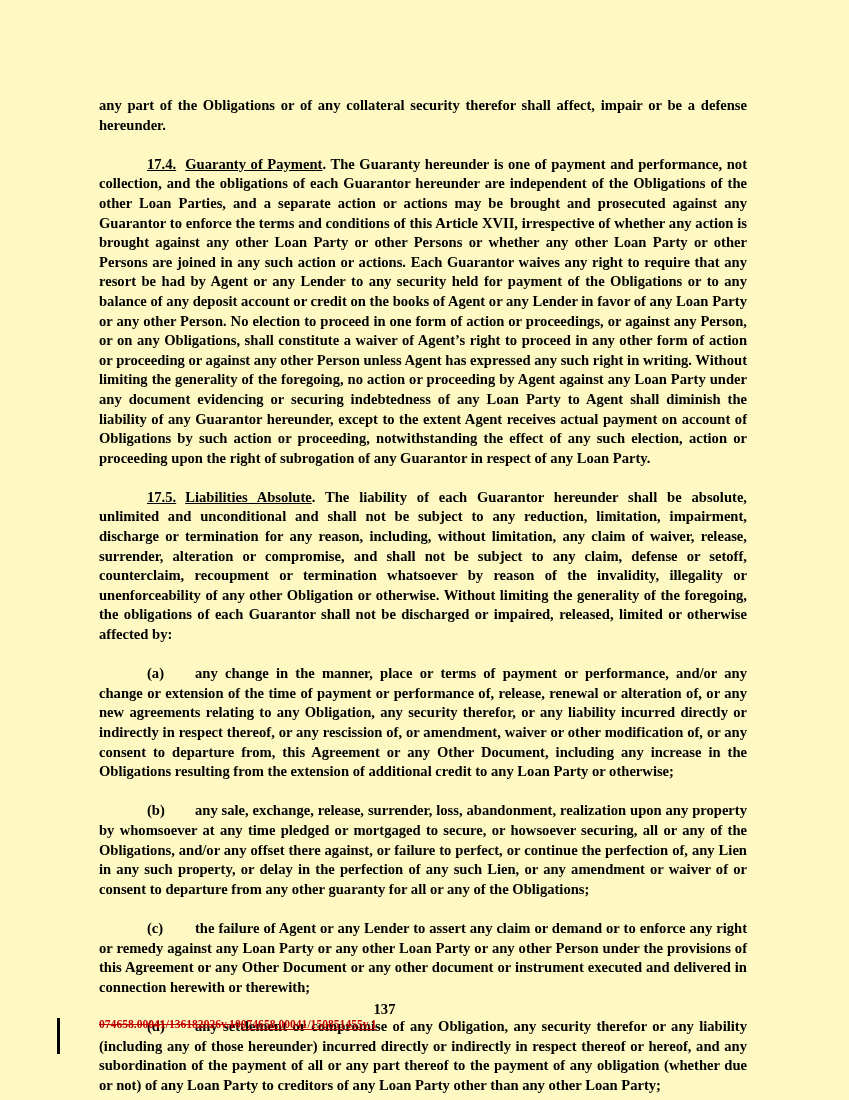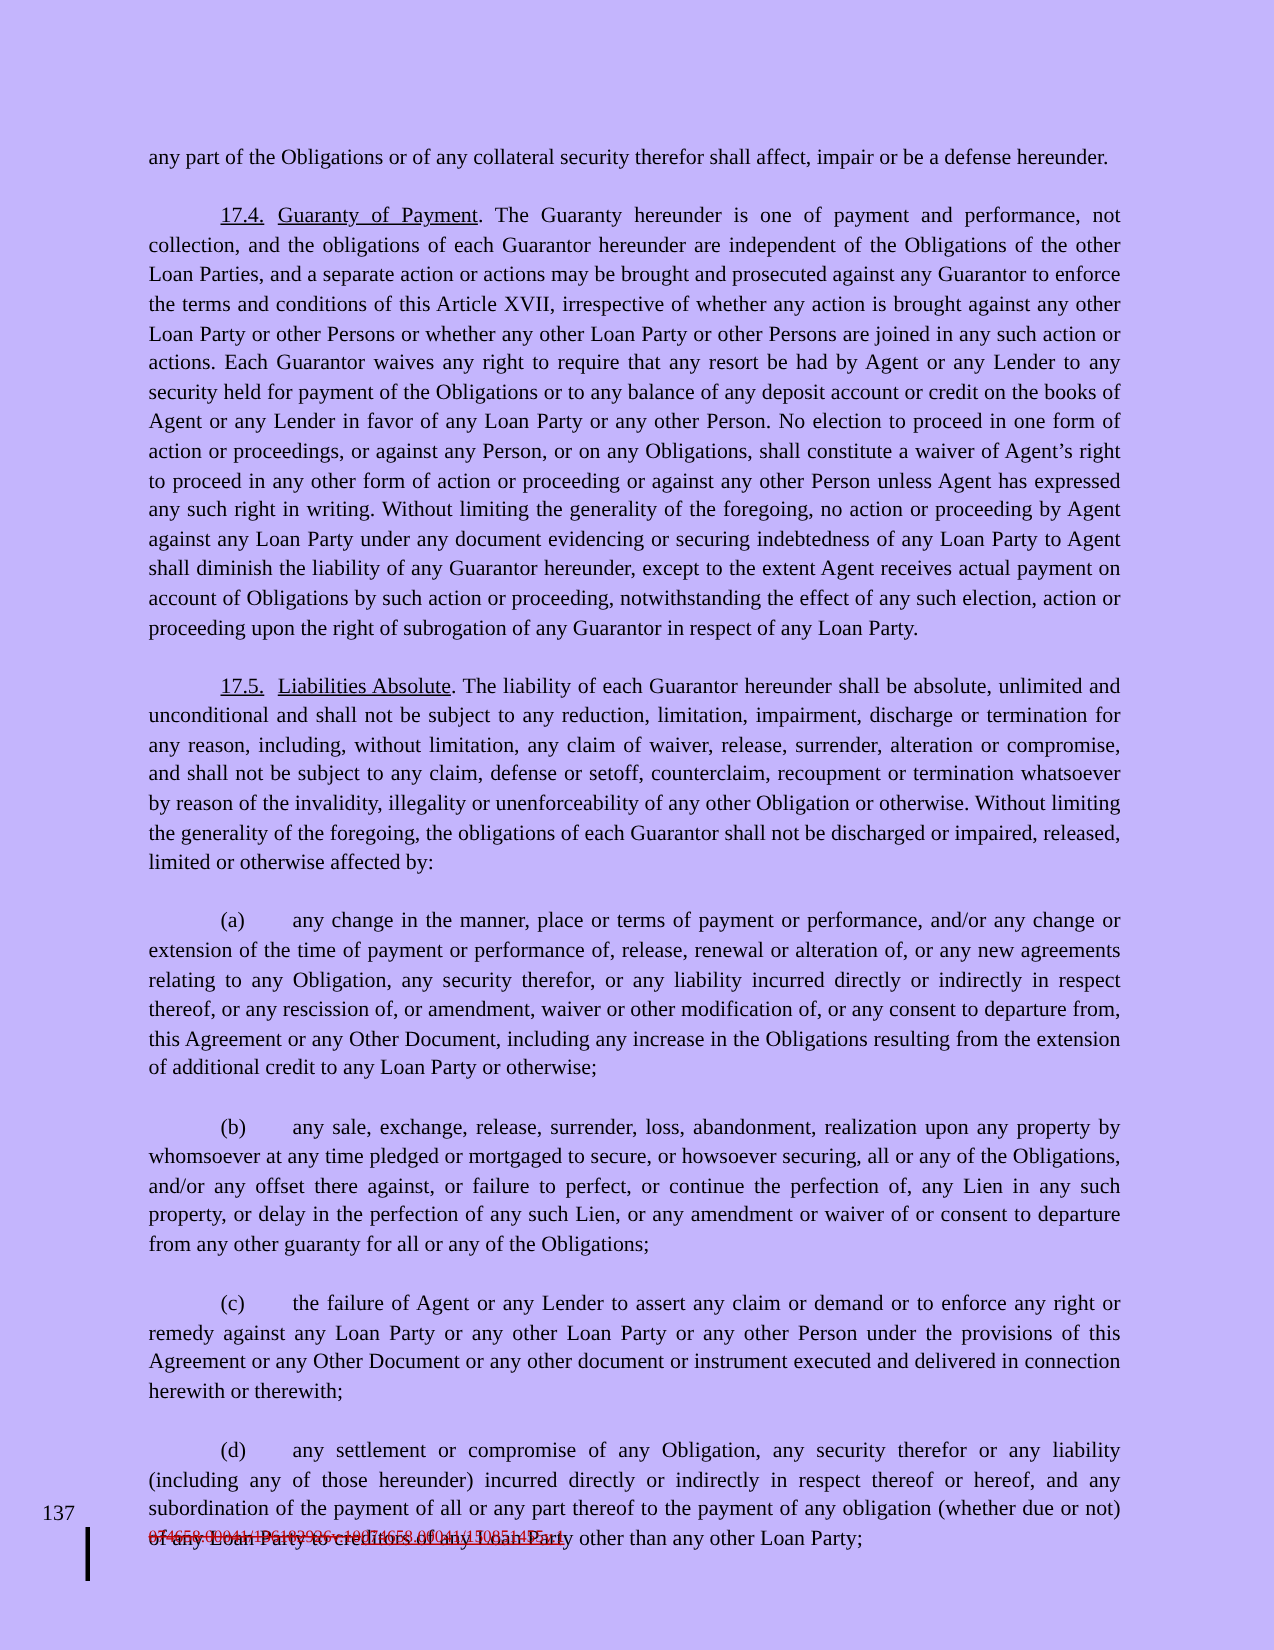--- a/index.html
+++ b/index.html
@@ -7,23 +7,24 @@
     padding: 0;
     background: #ffffff;
   }
   body {
     font-family: "Liberation Serif", serif;
   }
   .page {
     position: relative;
     width: 849px;
     height: 1100px;
-    background: #c4b5fd;
+    background: #fef9c3;
     box-sizing: border-box;
     overflow: hidden;
+    font-weight: bold;
   }
   .content {
     position: absolute;
     left: 99px;
     top: 96px;
     width: 648px;
   }
   p.body-par {
     margin: 0 0 0 0;
     font-size: 14.6px;
@@ -52,23 +53,23 @@
   .para-letter {
     display: inline-block;
     width: 96px;
     text-indent: 48px;
   }
   .footer {
     position: absolute;
     left: 0;
     top: 1001px;
     width: 769px;
+    text-align: center;
     font-size: 14.6px;
     color: #000000;
-    padding-left: 28px;
   }
   .redline {
     position: absolute;
     left: 99px;
     top: 1017px;
     width: 660px;
     font-size: 11.6px;
     line-height: 16px;
     font-family: "Liberation Serif", serif;
   }

